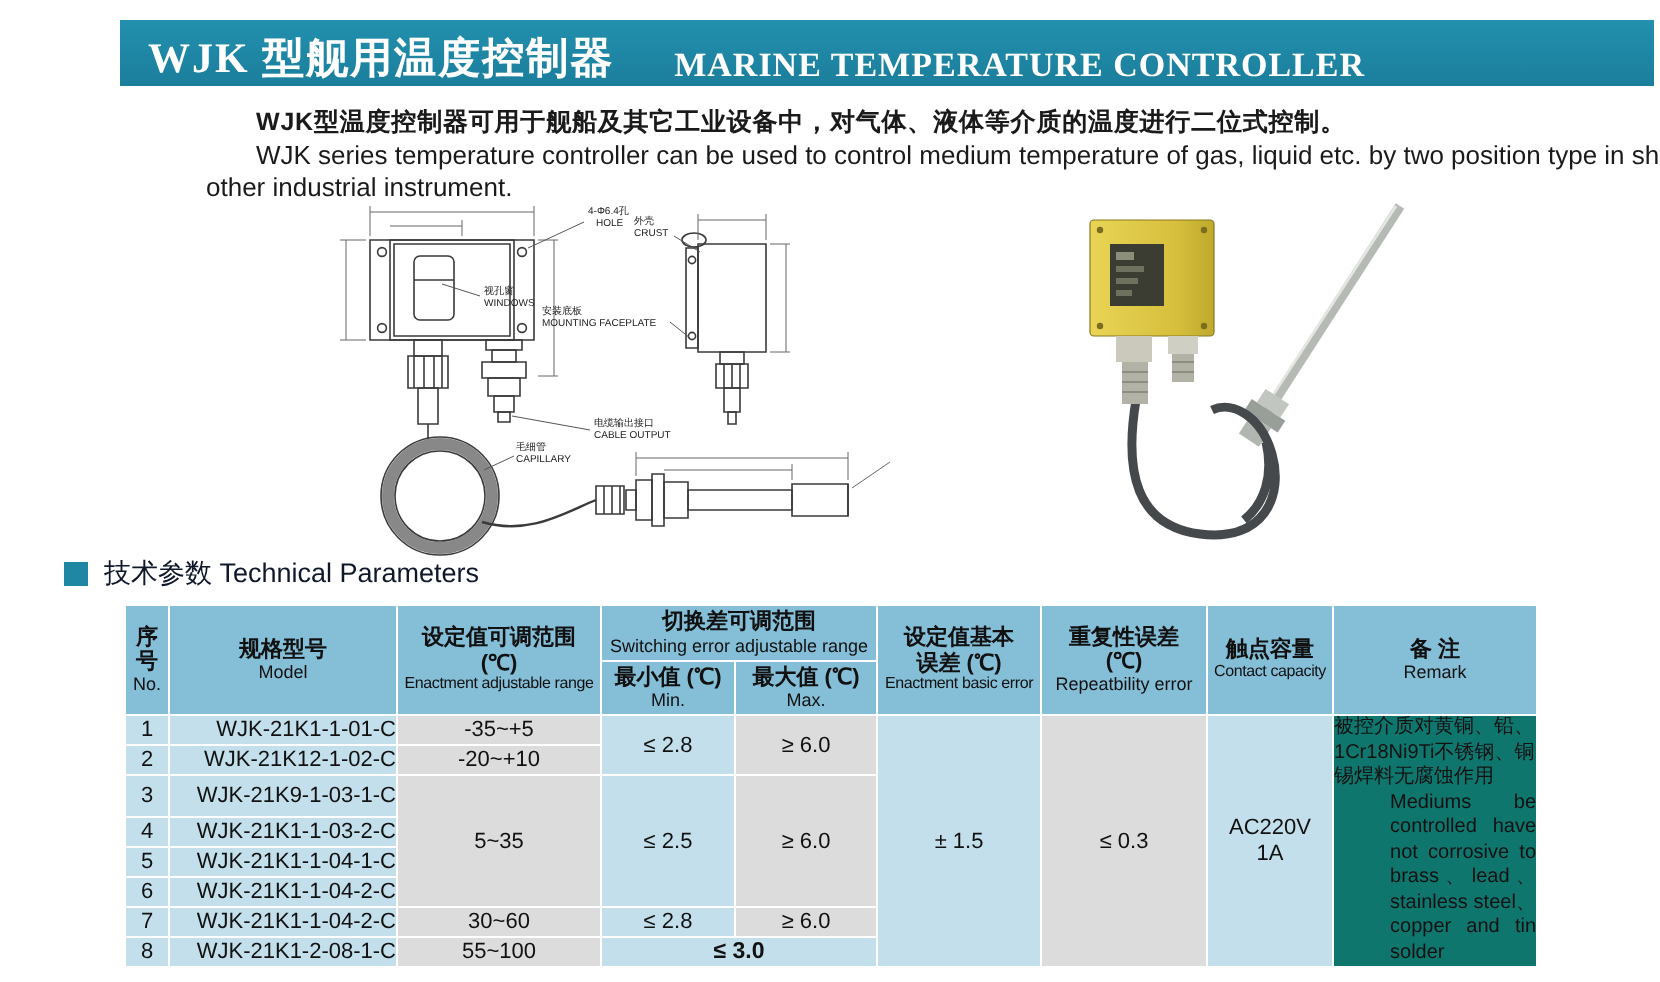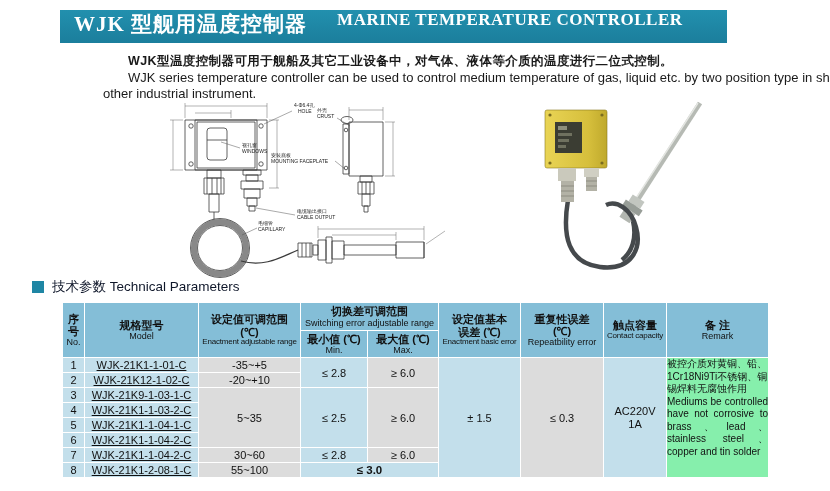--- a/index.html
+++ b/index.html
@@ -3,23 +3,23 @@
 <meta charset="utf-8">
 <style>
   * { margin:0; padding:0; box-sizing:border-box; }
   html,body { background:#fff; }
   .page {
     position:relative; width:830px; height:491px; background:#ffffff;
     font-family:"Liberation Sans", sans-serif; color:#1a1a1a; overflow:hidden;
   }
   
   .title-bar {
-    position:absolute; left:60px; top:10px; width:667px; height:33px;
+    position:absolute; left:60px; top:10px; width:767px; height:33px;
     background:linear-gradient(#2290ae,#1b7e9c);
-    display:flex; align-items:flex-start; padding-left:14px;
+    display:flex; align-items:flex-end; padding-left:14px;
     font-family:"Liberation Serif", serif; font-weight:bold; color:#fff;
     white-space:nowrap;
   }
   .title-bar .cn { font-size:21px; letter-spacing:1px; }
   .title-bar .en { font-size:17px; margin-left:30px; letter-spacing:0.5px; }
   
   .intro { position:absolute; left:60px; top:53px; width:766px; line-height:16px;margin-left:43px; }
   .intro .cn { font-weight:bold; font-size:12.5px; text-indent:25px; letter-spacing:0.4px; }
   .intro .en { font-size:13px; text-indent:25px; margin-top:1px; }
   
@@ -39,25 +39,25 @@
     color:#111;
   }
   table.params th, table.params td { border:1.5px solid #ffffff; padding:0; overflow:hidden; }
   table.params thead th { background:#84bed7; font-weight:normal; line-height:1.12; vertical-align:middle; }
   .hcn { font-weight:bold; font-size:11px; }
   .hen { font-size:9px; }
   .hen.tiny { font-size:8px; letter-spacing:-0.2px; }
   tbody tr { height:15px; }
   td.blue { background:#c3dfeb; }
   td.grey { background:#dcdcdc; }
-  td.greyd { background:#86efac; }
-  td.model { text-align:center; padding-left:6px;text-decoration:underline; }
+  td.greyd { background:#0f766e; }
+  td.model { text-align:right; padding-left:6px; }
   td.bold { font-weight:bold; font-size:11.5px;margin-left:31px; }
   td.remark { text-align:left; vertical-align:top; padding:3px 5px 0 6px; font-size:10px; line-height:12.5px; }
-  td.remark .en { text-align:justify; }
+  td.remark .en { text-align:justify;padding-left:28px; }
   td.contact { line-height:13px;margin-left:44px; }
 </style>
 </head>
 <body>
 
 <div class="page">
 
   <div class="title-bar">
     <span class="cn">WJK 型舰用温度控制器</span>
     <span class="en">MARINE TEMPERATURE CONTROLLER</span>

